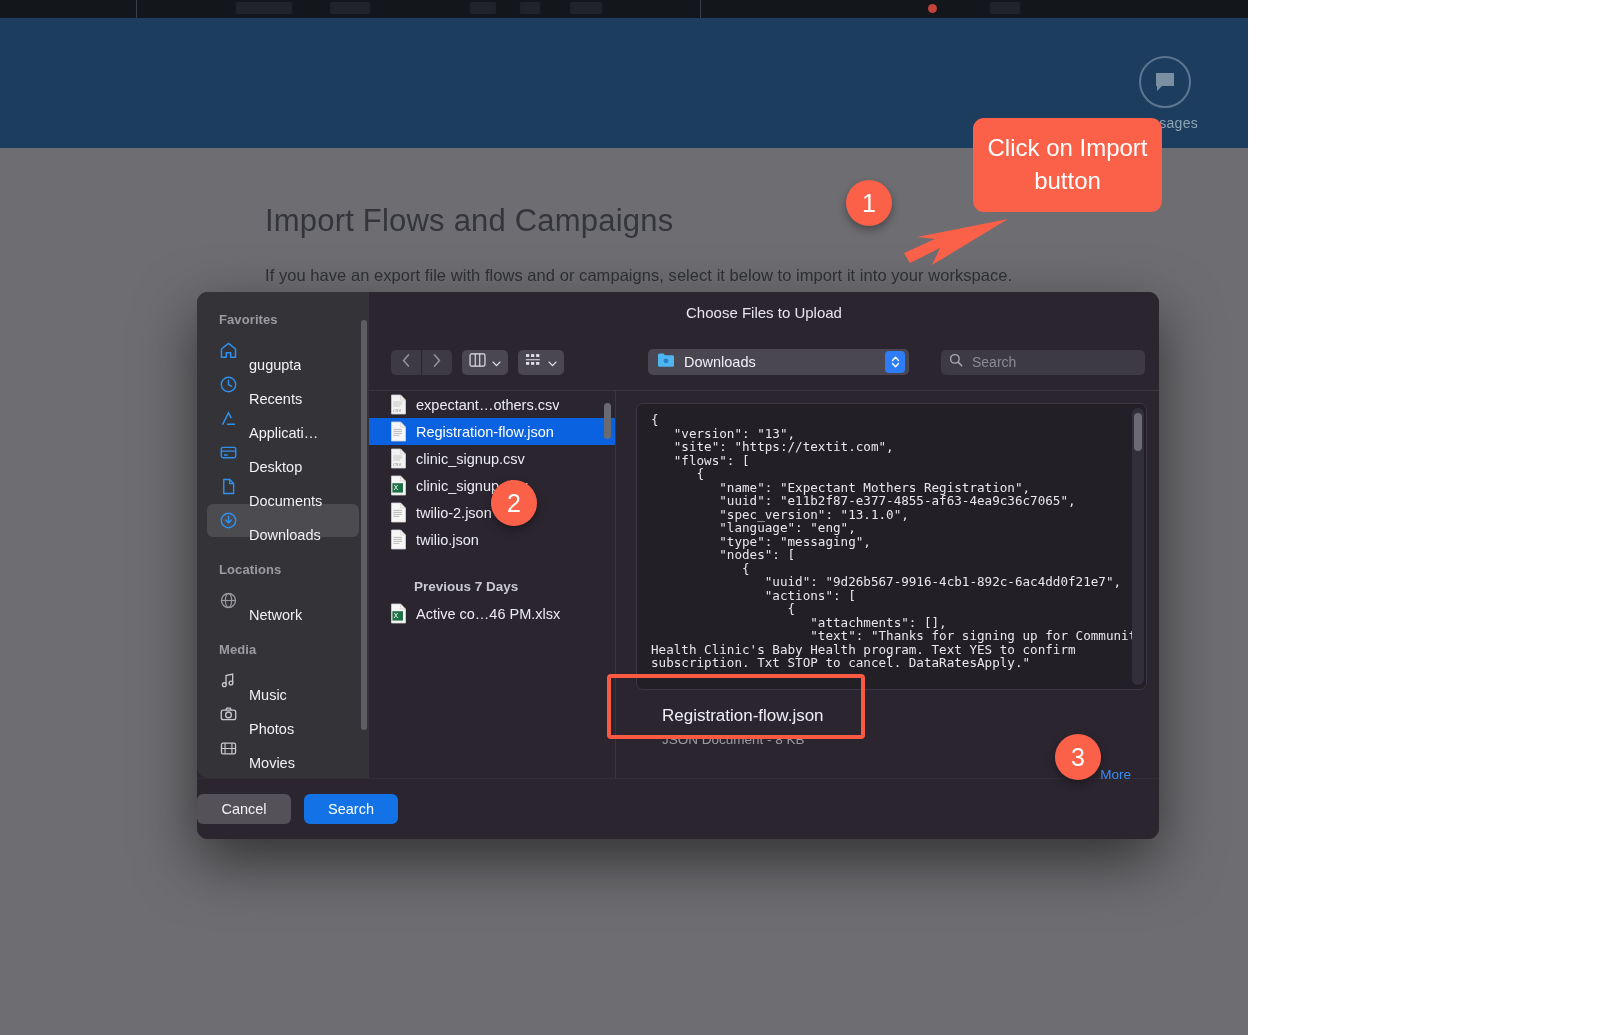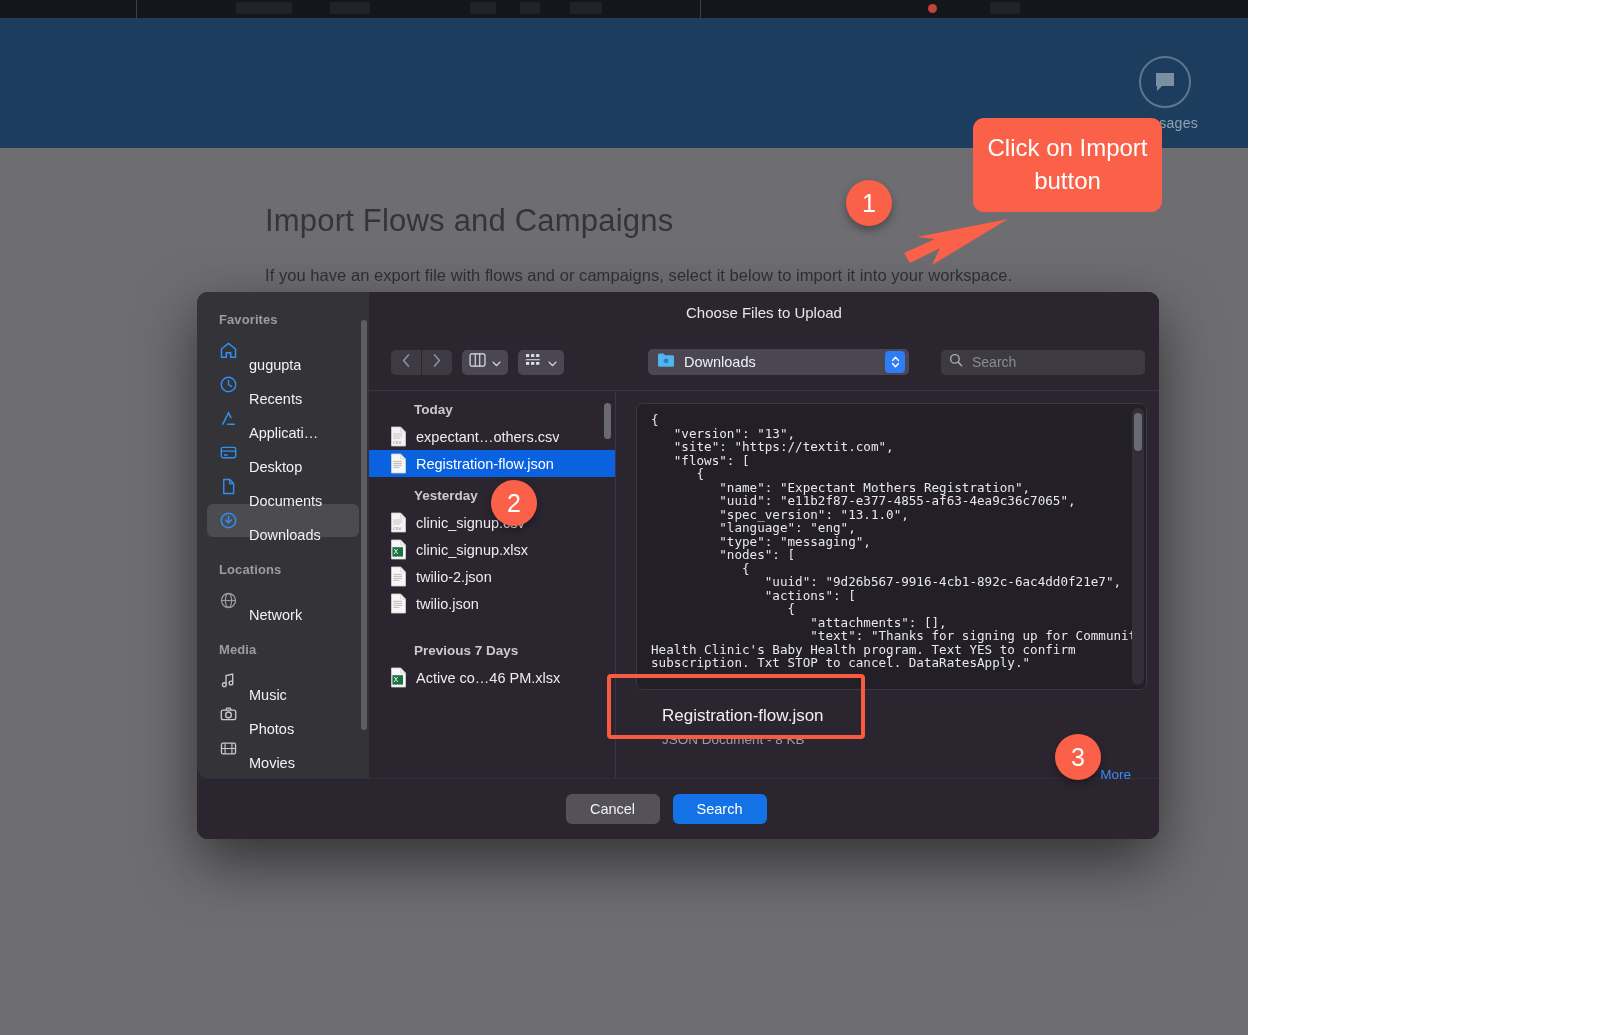--- a/index.html
+++ b/index.html
@@ -93,21 +93,21 @@
   .fi-meta{font-size:13.5px;color:#9c9ca4;margin-top:6px;}
   .moreLink{position:absolute;right:16px;bottom:-4px;font-size:13.5px;color:#3b8cf0;cursor:pointer;}
 
   .inforow{height:30px;border-top:1px solid #3f3a48;display:flex;align-items:center;padding-left:20px;position:relative;}
   .inforow .lbl{font-size:14.5px;color:#ececf0;font-weight:700;}
   .grip{position:absolute;left:-14px;top:9px;display:flex;flex-direction:column;gap:2px;}
   .grip i{display:block;width:9px;height:1.5px;background:#7b7b84;}
   .grip2{position:absolute;right:14px;top:-21px;display:flex;flex-direction:column;gap:2px;}
   .grip2 i{display:block;width:9px;height:1.5px;background:#7b7b84;}
 
-  .footer{height:60px;background:#2b2530;display:flex;align-items:center;justify-content:center;
+  .footer{height:60px;background:#2b2530;display:flex;align-items:center;justify-content:flex-start;
           padding-right:24px;gap:13px;border-top:1px solid #322d3a;}
   .btn{height:30px;min-width:94px;border-radius:6px;font-size:14.5px;display:flex;align-items:center;
        justify-content:center;cursor:pointer;}
   .btn.cancel{background:#545159;color:#f2f2f5;}
   .btn.upload{background:#1373e6;color:#fff;}
 
   
   .badge{position:absolute;width:46px;height:46px;border-radius:50%;background:#fb6048;color:#fff;
          font-size:25px;display:flex;align-items:center;justify-content:center;
          box-shadow:0 4px 8px rgba(0,0,0,.35);font-weight:400;}
@@ -344,21 +344,20 @@
                 </svg>
             </span>
             <input type="text" placeholder="Search" style="">
           </div>
         </div>
 
         <div class="panes">
 
           <div class="filelist">
 
-            <div class="grp">Today</div>
             <div class="frow">
               <span class="fico">
                 <svg width="17" height="21" viewBox="0 0 17 21">
                     <path d="M1.5 1h9.2L15.5 6v14H1.5z" fill="#f3f3f3" stroke="#cfcfcf" stroke-width=".8"></path>
                     <path d="M10.6 1.2V6h4.7" fill="none" stroke="#cfcfcf" stroke-width=".8"></path>
                     <path d="M3.2 8h9M3.2 10h9M3.2 12h7" stroke="#bcbcbc" stroke-width=".8"></path>
                     <text x="3" y="18.4" font-size="4.1" fill="#8a8a8a" font-family="DejaVu Sans">CSV</text>
                   </svg>
               </span>
               <span class="fname">expectant…others.csv</span>
@@ -367,21 +366,20 @@
               <span class="fico">
                 <svg width="17" height="21" viewBox="0 0 17 21">
                     <path d="M1.5 1h9.2L15.5 6v14H1.5z" fill="#f7f7f7" stroke="#d4d4d4" stroke-width=".8"></path>
                     <path d="M10.6 1.2V6h4.7" fill="none" stroke="#d4d4d4" stroke-width=".8"></path>
                     <path d="M3.4 8.4h8.6M3.4 10.4h8.6M3.4 12.4h8.6M3.4 14.4h6" stroke="#b4b4b4" stroke-width=".9"></path>
                   </svg>
               </span>
               <span class="fname">Registration-flow.json</span>
             </div>
 
-            <div class="grp">Yesterday</div>
             <div class="frow">
               <span class="fico">
                 <svg width="17" height="21" viewBox="0 0 17 21">
                     <path d="M1.5 1h9.2L15.5 6v14H1.5z" fill="#f3f3f3" stroke="#cfcfcf" stroke-width=".8"></path>
                     <path d="M10.6 1.2V6h4.7" fill="none" stroke="#cfcfcf" stroke-width=".8"></path>
                     <path d="M3.2 8h9M3.2 10h9M3.2 12h7" stroke="#bcbcbc" stroke-width=".8"></path>
                     <text x="3" y="18.4" font-size="4.1" fill="#8a8a8a" font-family="DejaVu Sans">CSV</text>
                   </svg>
               </span>
               <span class="fname">clinic_signup.csv</span>

